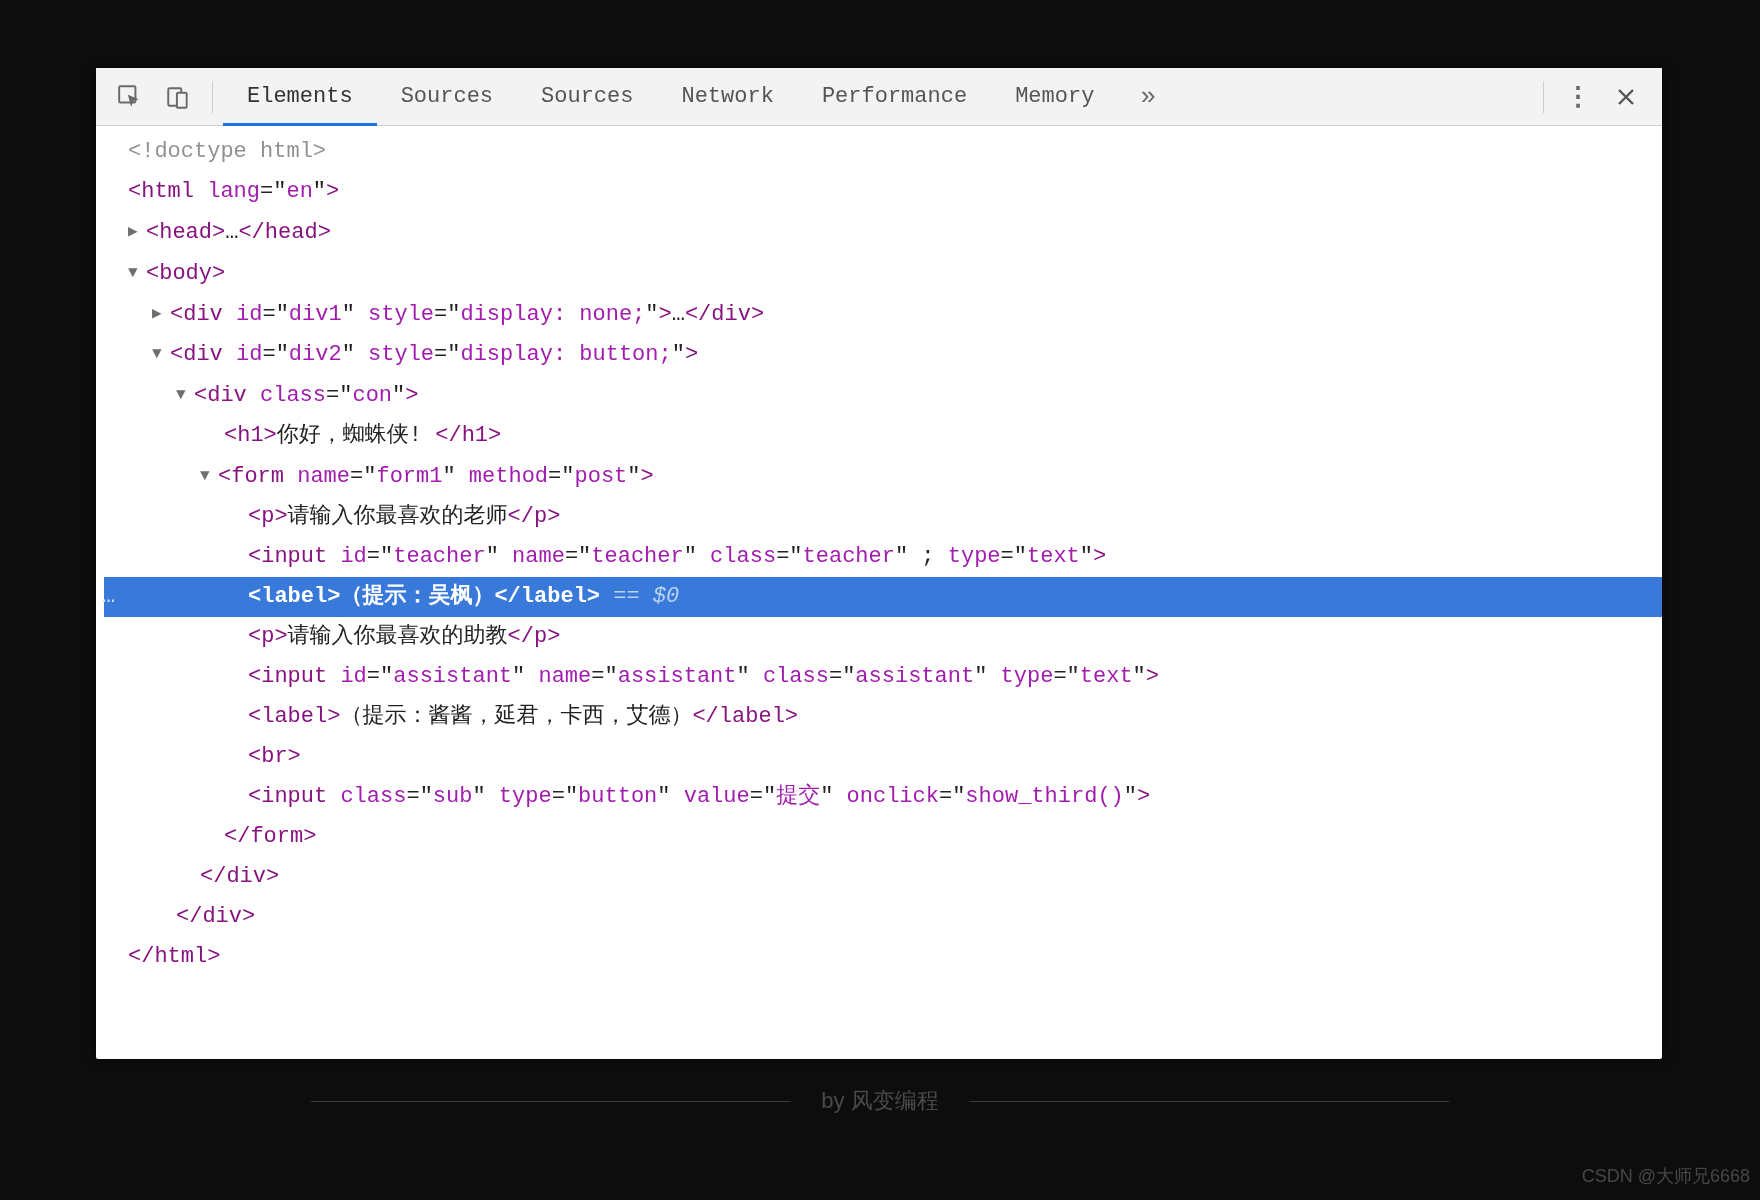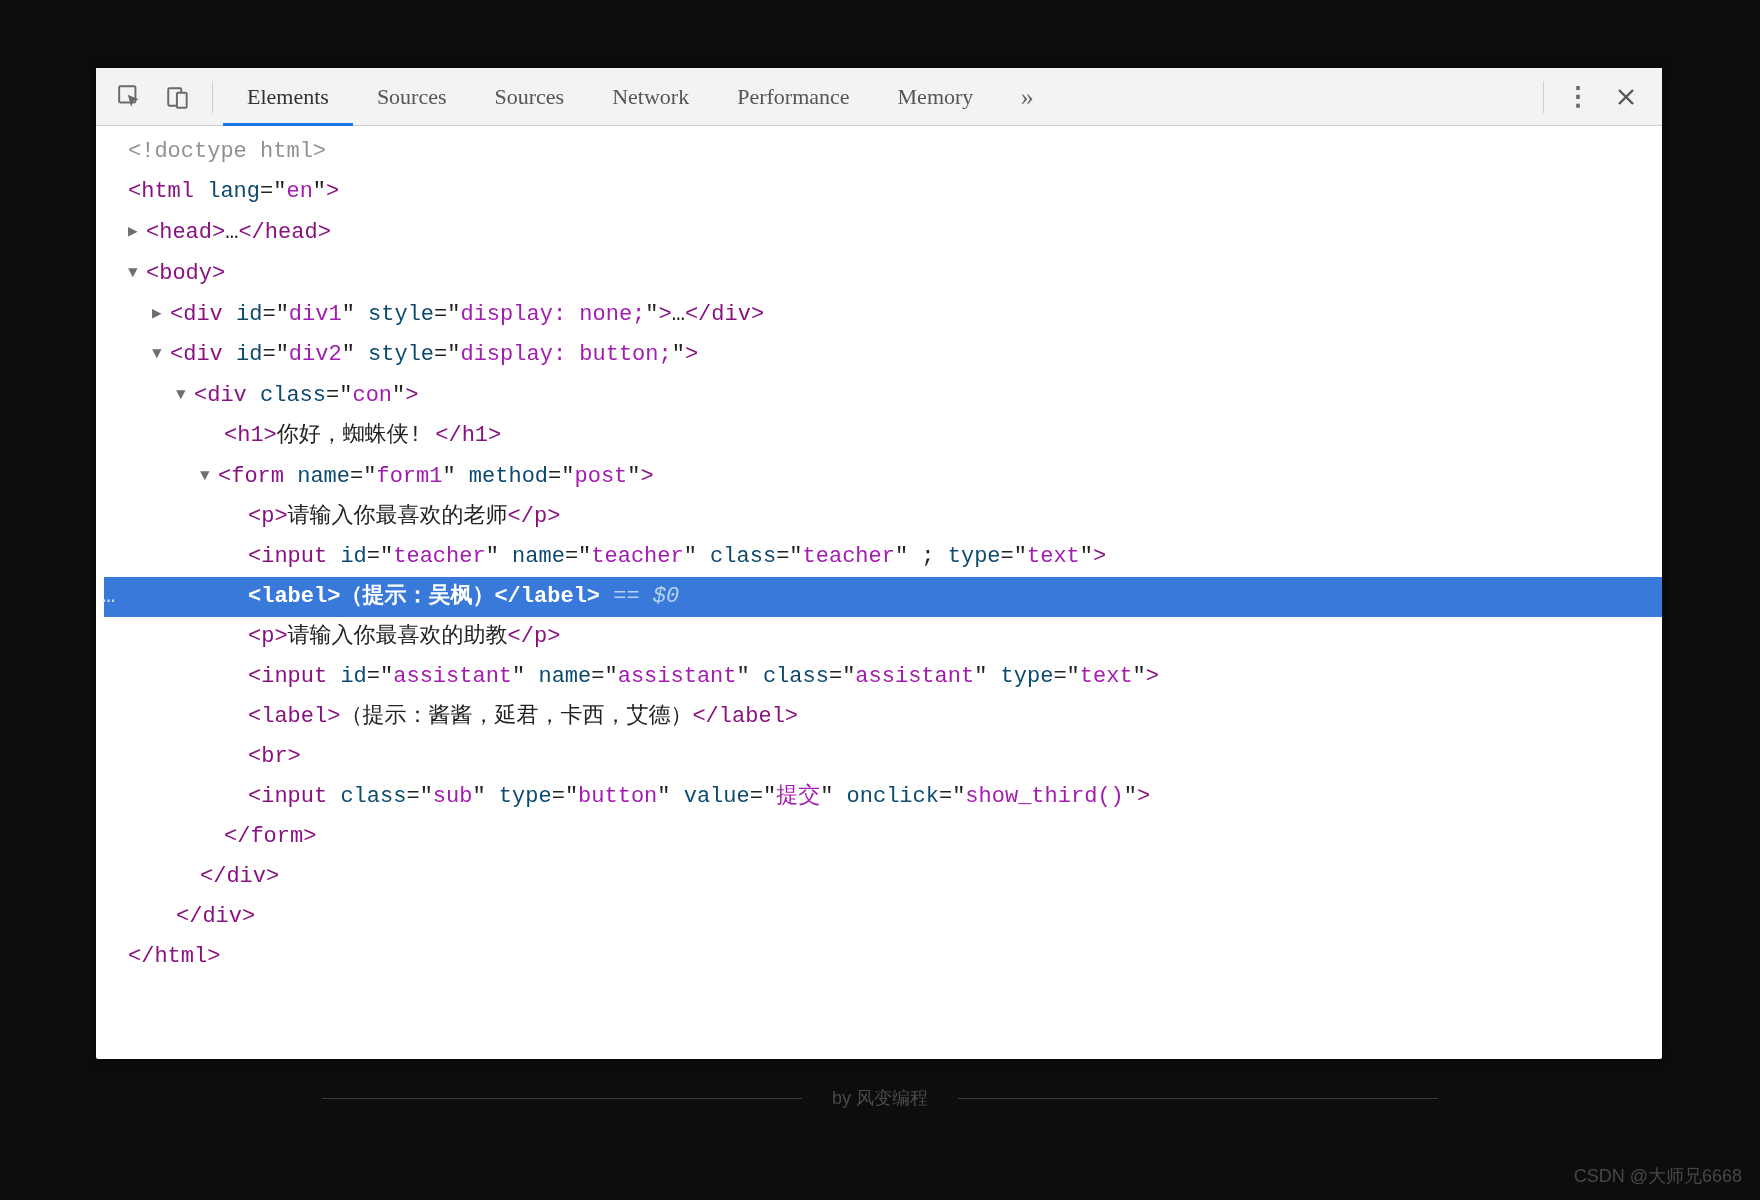--- a/index.html
+++ b/index.html
@@ -22,21 +22,21 @@
   box-shadow: 0 0 12px rgba(0,0,0,0.6);
   display: flex;
   flex-direction: column;
 }
 .toolbar {
   height: 58px;
   background: #f3f3f3;
   border-bottom: 1px solid #d0d0d0;
   display: flex;
   align-items: center;
-  font-family: Liberation Serif, serif;
+  font-family: Liberation Mono, monospace;
   font-size: 22px;
   color: #333;
   user-select: none;
 }
 .toolbar .ic {
   width: 36px;
   height: 36px;
   display: flex;
   align-items: center;
   justify-content: center;
@@ -73,21 +73,21 @@
 .line { padding-left: 0; position: relative; }
 .indent { display: inline-block; width: 24px; }
 .arrow {
   display: inline-block;
   width: 18px;
   font-size: 16px;
   color: #6e6e6e;
   vertical-align: middle;
 }
 .tag { color: #881280; }
-.attr { color: #0c4a6e; }
+.attr { color: #a21caf; }
 .val { color: #a21caf; }
 .txt { color: #222; }
 .comment { color: #919191; }
 .selected {
   background: #3879d9;
   color: #fff;
 }
 .selected .tag,
 .selected .attr,
 .selected .val,
@@ -107,32 +107,32 @@
 .footer {
   position: absolute;
   left: 0;
   right: 0;
   top: 1086px;
   display: flex;
   align-items: center;
   justify-content: center;
   color: #4a4a4a;
   font-family: -apple-system, Arial, sans-serif;
-  font-size: 18px;
+  font-size: 22px;
 }
 .footer .hr {
   flex: 1;
   height: 1px;
   background: #3b3b3b;
   margin: 0 30px;
   max-width: 480px;
 }
 .watermark {
   position: absolute;
-  right: 18px;
+  right: 10px;
   bottom: 12px;
   color: #474747;
   font-family: Arial, sans-serif;
   font-size: 18px;
 }
 svg { display: block; }
 </style>
 </head>
 <body>
 

